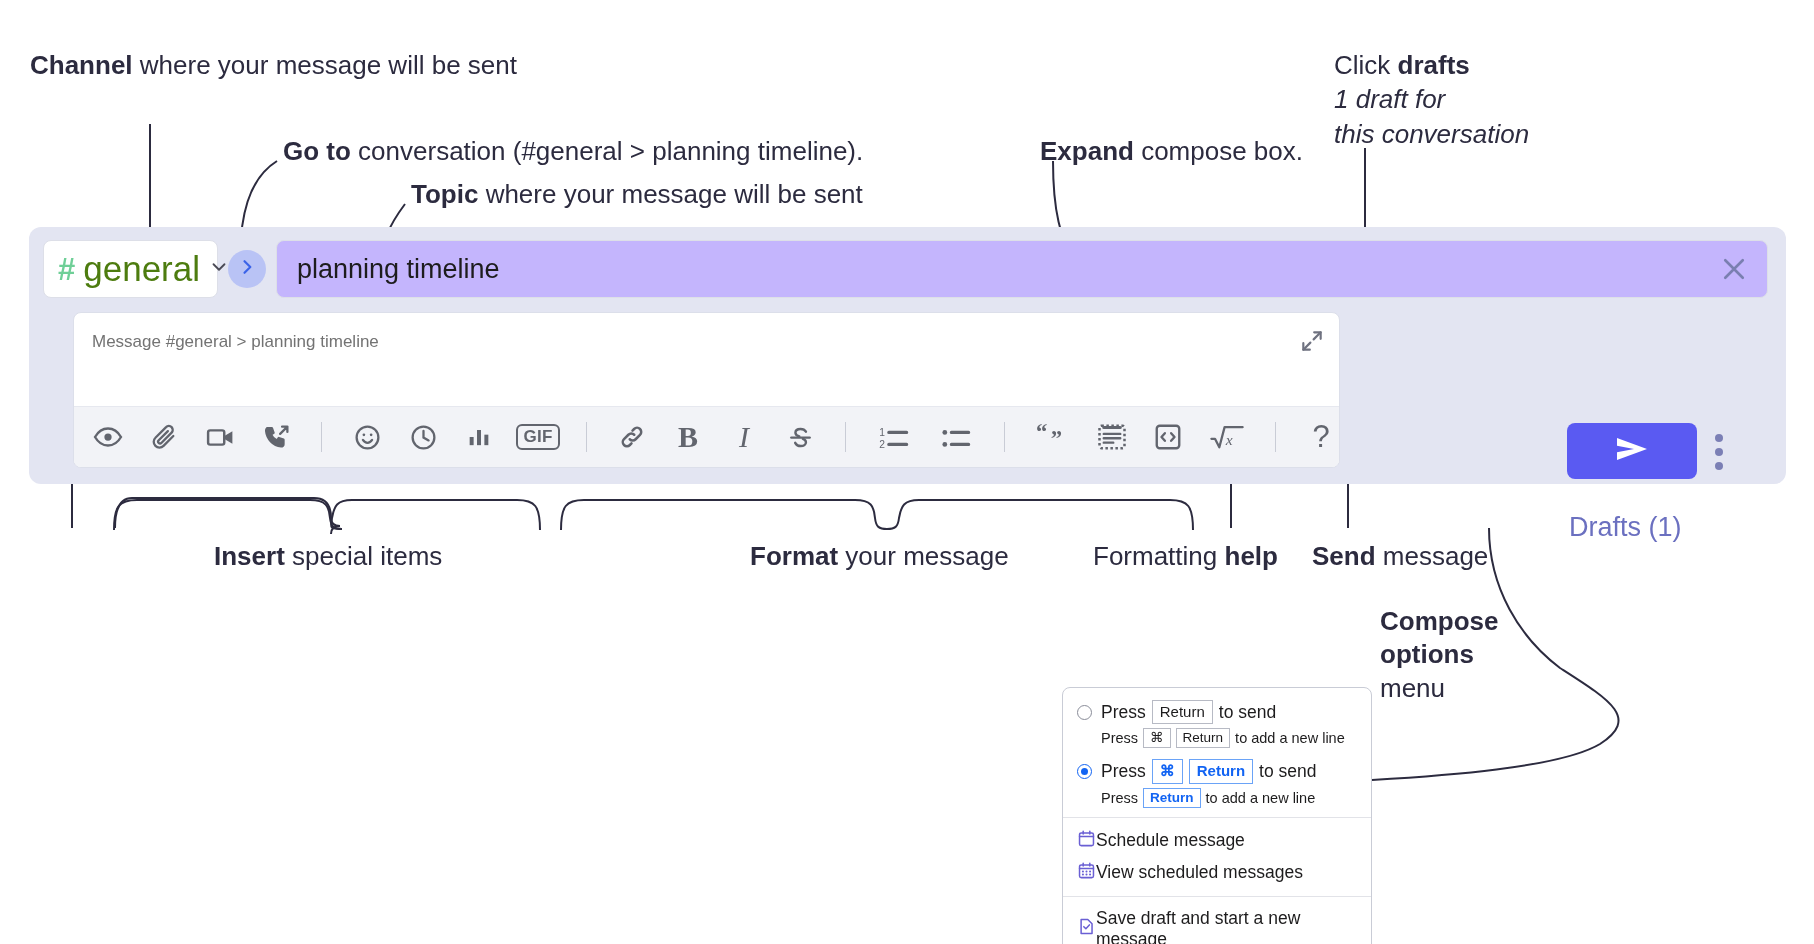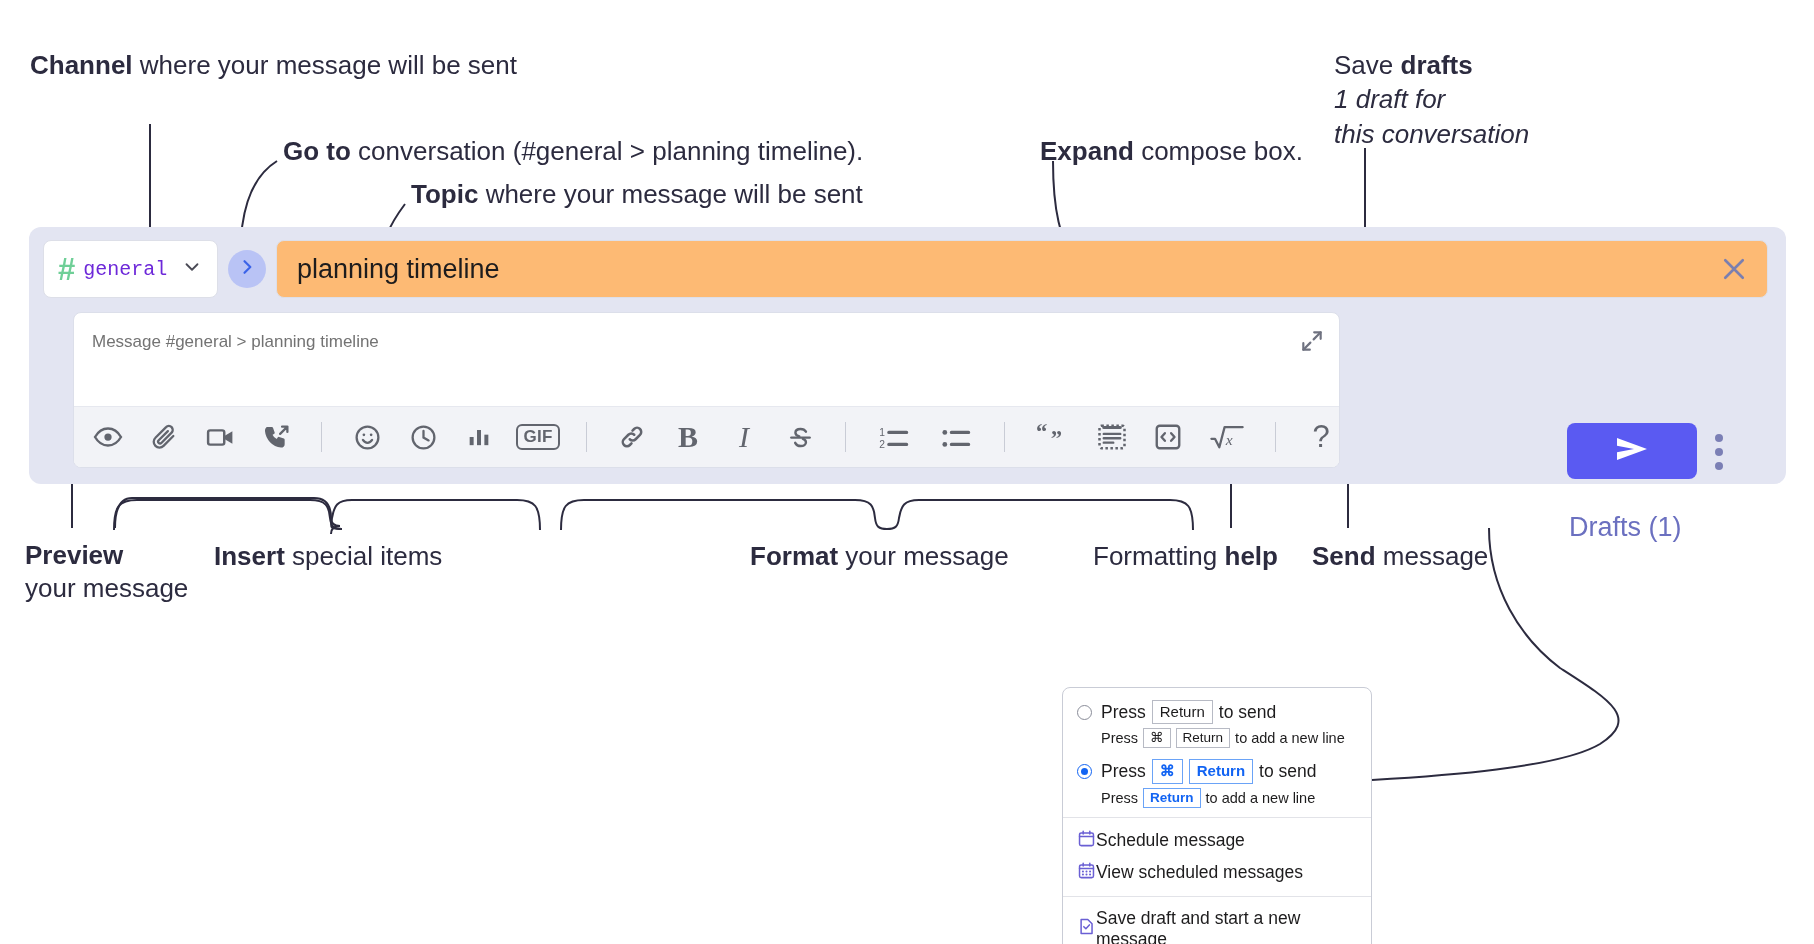--- a/index.html
+++ b/index.html
@@ -36,28 +36,28 @@
   .compose{
     position:absolute;left:29px;top:199px;width:1757px;height:257px;
     background:#e3e5f2;border-radius:12px;box-sizing:border-box;
   }
   .topbar{position:absolute;left:14px;top:13px;right:0;height:58px;display:flex;align-items:center;gap:10px;}
   .chan-chip{
     width:175px;height:58px;background:#fff;border:1px solid #dddfe8;border-radius:8px;
     display:flex;align-items:center;gap:8px;padding:0 14px;box-sizing:border-box;cursor:pointer;
   }
   .hash{color:#6fcf97;font-size:31px;font-weight:700;line-height:1;}
-  .chan-name{font-size:20px;color:#6d28d9;font-family:Liberation Mono, monospace;}
+  .chan-name{font-size:35px;color:#4d7c0f;}
   .chev{margin-left:auto;color:#4a4a55;}
   .goto-btn{
     width:38px;height:38px;border-radius:50%;background:#b9c3f5;
     display:flex;align-items:center;justify-content:center;cursor:pointer;flex:0 0 auto;
   }
   .topic-field{
-    flex:1;height:58px;background:#fdba74;border:1px solid #dddfe8;border-radius:8px;
+    flex:1;height:58px;background:#c4b5fd;border:1px solid #dddfe8;border-radius:8px;
     display:flex;align-items:center;padding:0 18px 0 20px;box-sizing:border-box;margin-right:18px;
   }
   .topic-val{font-size:27px;color:#1d1c1d;flex:1;}
   .topic-clear{color:#7a7fb0;cursor:pointer;display:flex;align-items:center;}
 
   .msgbox{
     position:absolute;left:44px;top:85px;width:1267px;height:156px;
     background:#fff;border:1px solid #dcdfea;border-radius:8px;box-sizing:border-box;overflow:hidden;
   }
   .placeholder{position:absolute;left:18px;top:19px;font-size:17px;color:#737373;}
@@ -125,46 +125,47 @@
 
   <div class="anno a-topic">
     <b>Topic</b><span> where your message will be sent</span>
   </div>
 
   <div class="anno a-expand">
     <b>Expand</b><span> compose box.</span>
   </div>
 
   <div class="anno a-drafts">
-    <div><span>Save </span><b>drafts</b></div>
+    <div><span>Click </span><b>drafts</b></div>
     <div><i>1 draft for</i></div>
     <div><i>this conversation</i></div>
   </div>
 
-  <div class="anno a-preview">
-    <div><b>Preview</b></div>
-    <div><span>your message</span></div>
-  </div>
 
   <div class="anno a-insert">
     <b>Insert</b><span> special items</span>
   </div>
 
   <div class="anno a-format">
     <b>Format</b><span> your message</span>
   </div>
 
   <div class="anno a-help">
     <span>Formatting </span><b>help</b>
   </div>
 
   <div class="anno a-send">
     <b>Send</b><span> message</span>
   </div>
 
+  <div class="anno a-compose">
+    <div><b>Compose</b></div>
+    <div><b>options</b></div>
+    <div><span>menu</span></div>
+  </div>
 
   <svg class="lines" viewBox="0 0 1814 944">
     <defs>
       <marker id="ah" markerWidth="9" markerHeight="9" refX="5.5" refY="3" orient="auto">
         <path d="M0,0 L6,3 L0,6 z" fill="#2c2b3f"></path>
       </marker>
     </defs>
     <g stroke="#2c2b3f" fill="none" stroke-width="2">
 
       <path d="M150,96 L150,252" marker-end="url(#ah)"></path>

